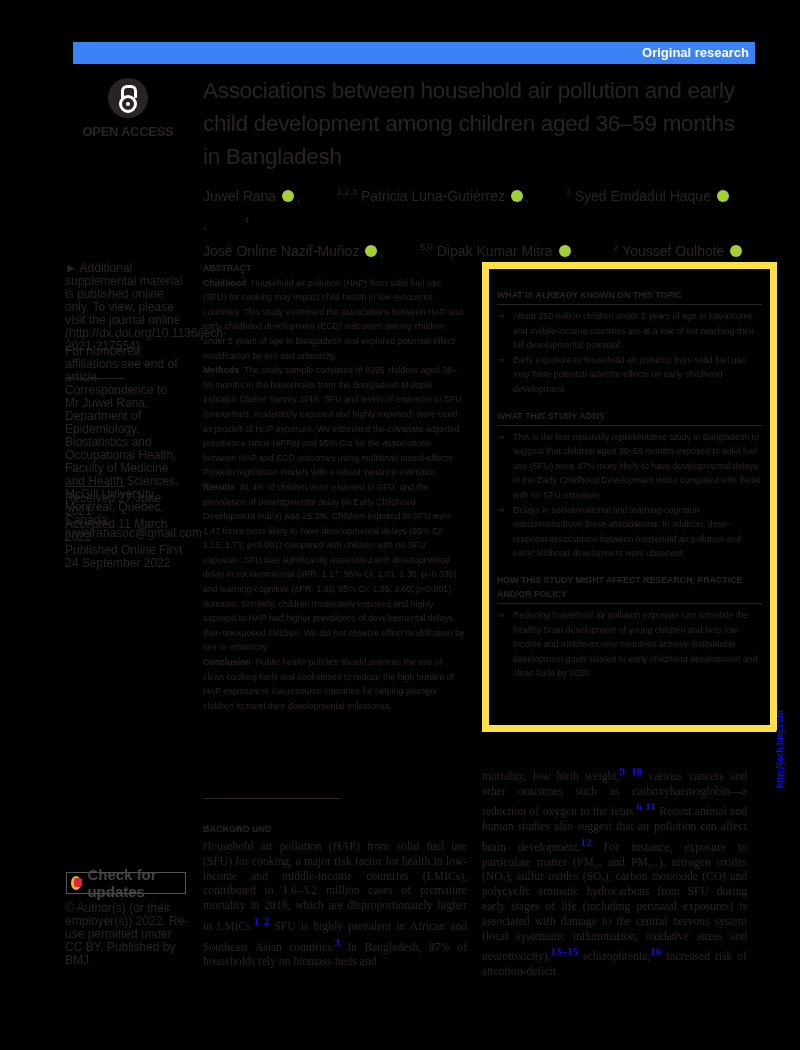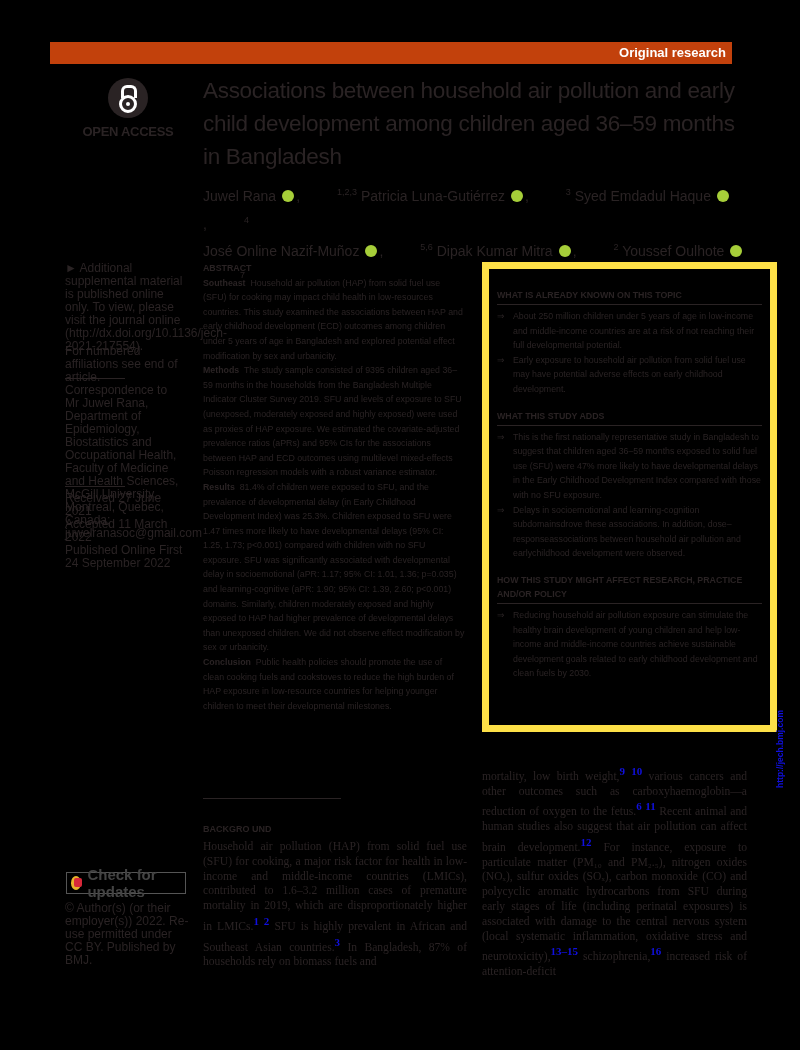--- a/index.html
+++ b/index.html
@@ -1,17 +1,17 @@
 <!DOCTYPE html>
 <html><head>
 <meta charset="utf-8">
 <style>
   html, body { margin:0; padding:0; background:#000; }
   body { width:800px; height:1050px; position:relative; overflow:hidden; color:#2a2324; font-family:"Liberation Sans", sans-serif; }
-  .hdr-bar { position:absolute; left:50px; top:42px; width:682px; height:22px; background:#c2410c; }
+  .hdr-bar { position:absolute; left:73px; top:42px; width:682px; height:22px; background:#3b82f6; }
   .hdr-bar span { position:absolute; right:6px; top:3px; color:#fff; font-weight:bold; font-size:13px; font-family:"Liberation Sans", sans-serif; }
   .oa { position:absolute; left:78px; top:78px; width:100px; text-align:center; }
   .oa-circle { width:40px; height:40px; border-radius:50%; background:#2a2324; margin:0 auto; position:relative; }
   .oa-circle .ring { position:absolute; left:11px; top:17px; width:12px; height:12px; border:3px solid #fff; border-radius:50%; }
   .oa-circle .ring::after { content:""; position:absolute; left:4px; top:4px; width:4px; height:4px; background:#fff; border-radius:50%; }
   .oa-circle .shackle { position:absolute; left:13px; top:7px; width:10px; height:10px; border:3px solid #fff; border-bottom:none; border-radius:6px 6px 0 0; }
   .oa-label { font-weight:bold; font-size:13px; color:#2a2324; margin-top:6px; letter-spacing:-0.3px; }
   .title { position:absolute; left:203px; top:74px; width:540px; font-size:22.5px; line-height:33px; color:#2a2324; letter-spacing:-0.3px; }
   .authors { position:absolute; left:203px; top:180px; width:550px; font-size:14px; line-height:24px; color:#2a2324; }
   .orcid { display:inline-block; width:12px; height:12px; border-radius:50%; background:#a6ce39; vertical-align:-1px; margin:0 2px 0 6px; }
@@ -78,21 +78,21 @@
 </div>
 
 <div class="check">
   <span class="ic"></span>
   <span class="lbl">Check for updates</span>
 </div>
 <div class="side" style="top:902px;">© Author(s) (or their employer(s)) 2022. Re-use permitted under CC BY. Published by BMJ.</div>
 
 <div class="abstract">
   <div class="ab-title">ABSTRACT</div>
-  <div><b>Southeast</b>&nbsp; <span>Household air pollution (HAP) from solid fuel use (SFU) for cooking may impact child health in low-resources countries. This study examined the associations between HAP and early childhood development (ECD) outcomes among children under 5 years of age in Bangladesh and explored potential effect modification by sex and urbanicity.</span></div>
+  <div><b>Childhood</b>&nbsp; <span>Household air pollution (HAP) from solid fuel use (SFU) for cooking may impact child health in low-resources countries. This study examined the associations between HAP and early childhood development (ECD) outcomes among children under 5 years of age in Bangladesh and explored potential effect modification by sex and urbanicity.</span></div>
   <div><b>Methods</b>&nbsp; <span>The study sample consisted of 9395 children aged 36–59 months in the households from the Bangladesh Multiple Indicator Cluster Survey 2019. SFU and levels of exposure to SFU (unexposed, moderately exposed and highly exposed) were used as proxies of HAP exposure. We estimated the covariate-adjusted prevalence ratios (aPRs) and 95% CIs for the associations between HAP and ECD outcomes using multilevel mixed-effects Poisson regression models with a robust variance estimator.</span></div>
   <div><b>Results</b>&nbsp; <span>81.4% of children were exposed to SFU, and the prevalence of developmental delay (in Early Childhood Development Index) was 25.3%. Children exposed to SFU were 1.47 times more likely to have developmental delays (95% CI: 1.25, 1.73; p&lt;0.001) compared with children with no SFU exposure. SFU was significantly associated with developmental delay in socioemotional (aPR: 1.17; 95% CI: 1.01, 1.36; p=0.035) and learning-cognitive (aPR: 1.90; 95% CI: 1.39, 2.60; p&lt;0.001) domains. Similarly, children moderately exposed and highly exposed to HAP had higher prevalence of developmental delays than unexposed children. We did not observe effect modification by sex or urbanicity.</span></div>
   <div><b>Conclusion</b>&nbsp; <span>Public health policies should promote the use of clean cooking fuels and cookstoves to reduce the high burden of HAP exposure in low-resource countries for helping younger children to meet their developmental milestones.</span></div>
 </div>
 <div class="abs-rule"></div>
 
 <div class="box">
   <h4>WHAT IS ALREADY KNOWN ON THIS TOPIC</h4>
   <ul>
     <li><span class="arrow">⇒</span><span>About 250 million children under 5 years of age in low-income and middle-income countries are at a risk of not reaching their full developmental potential.</span></li>

